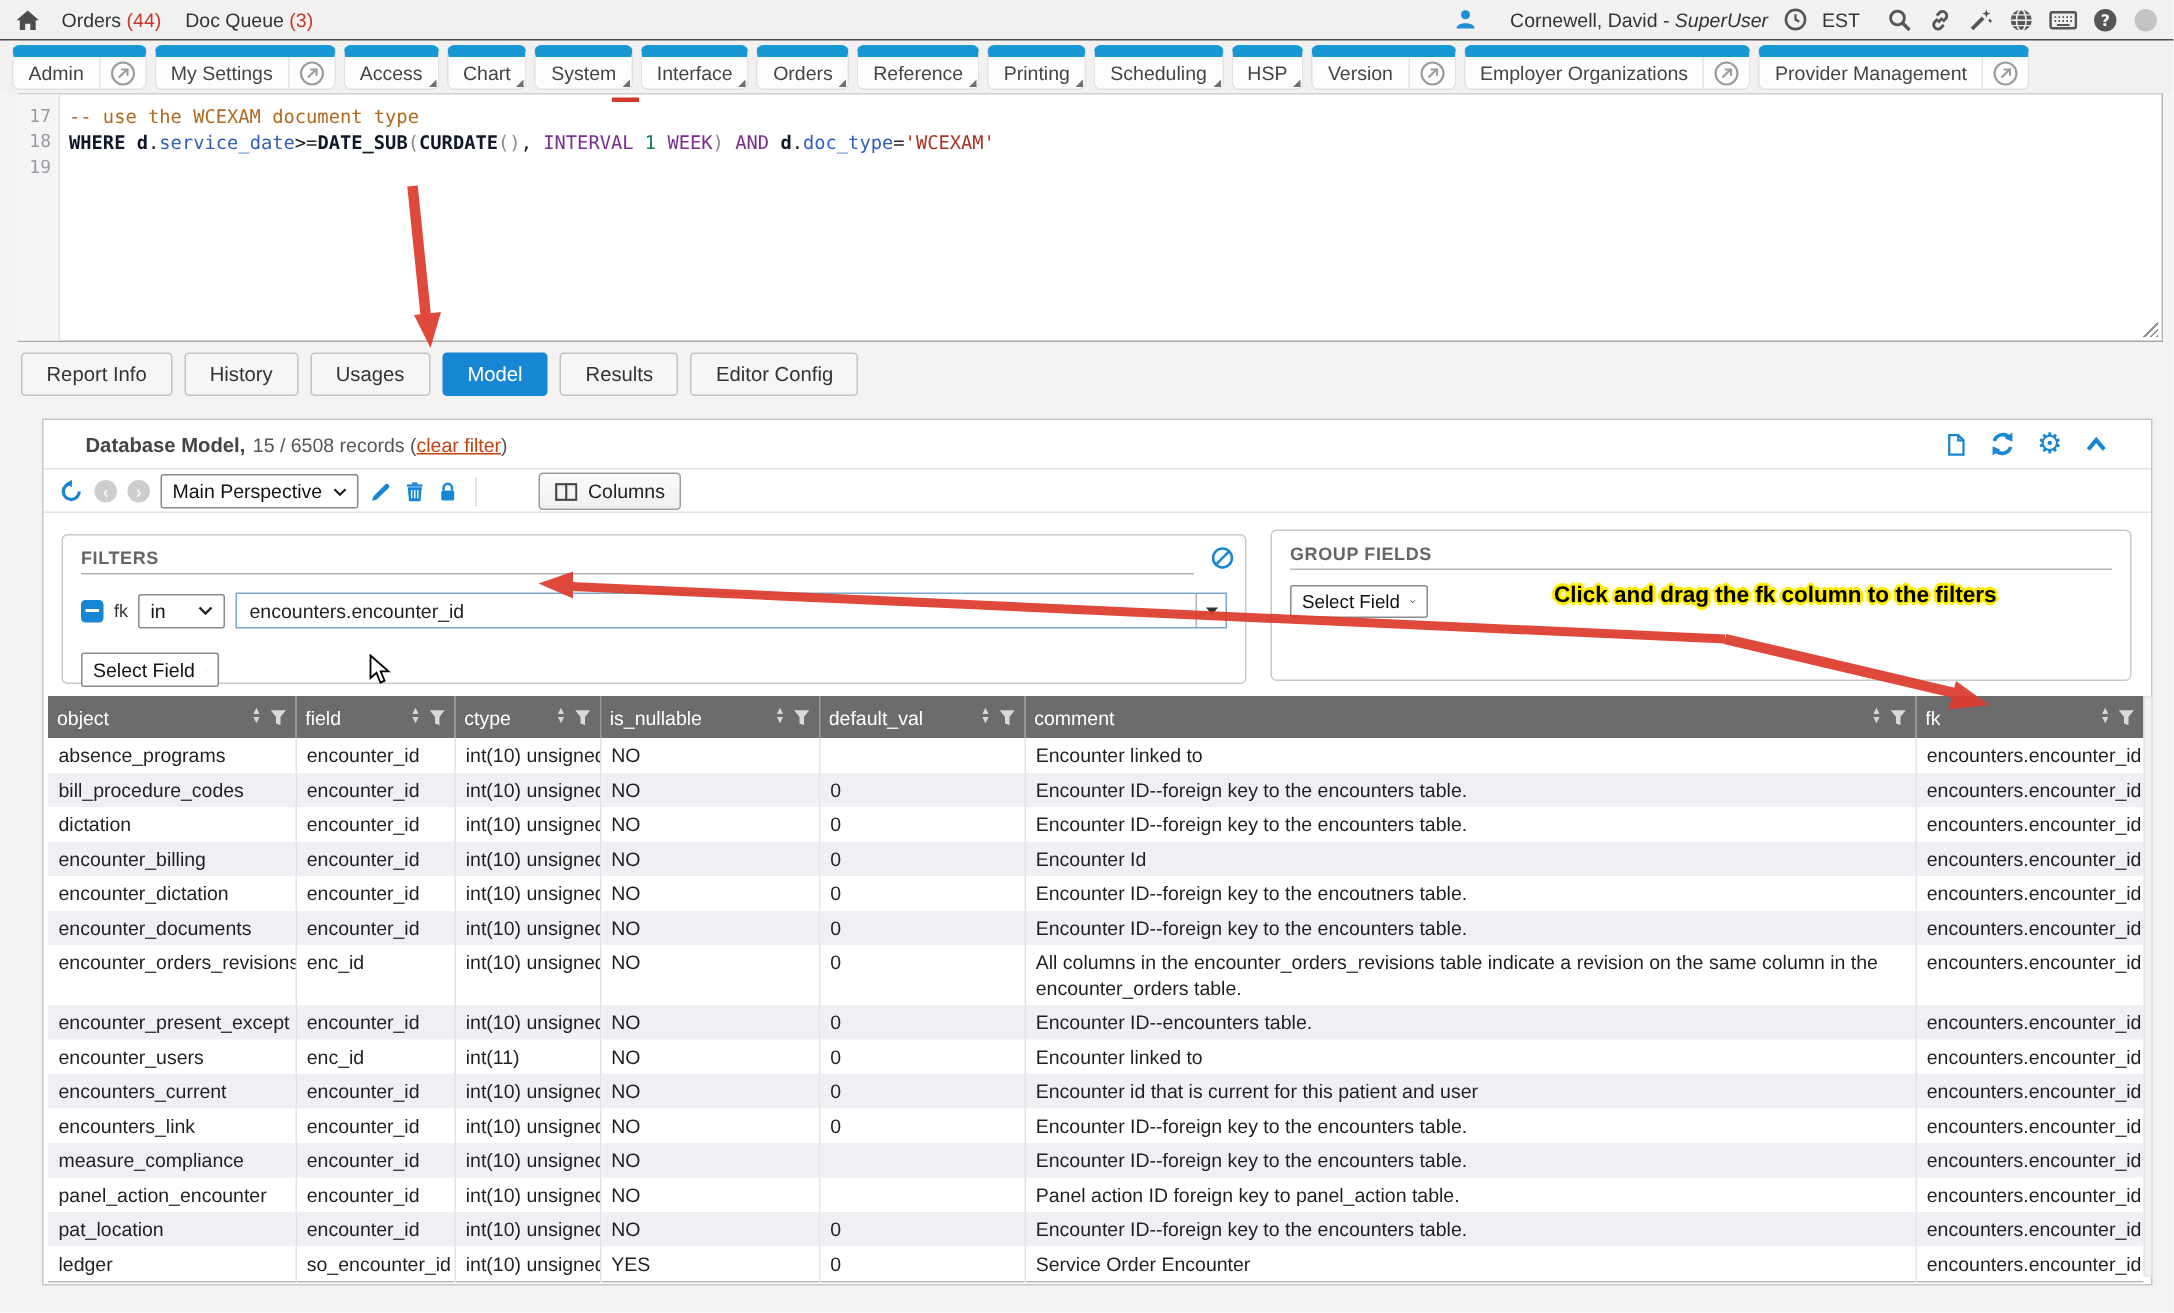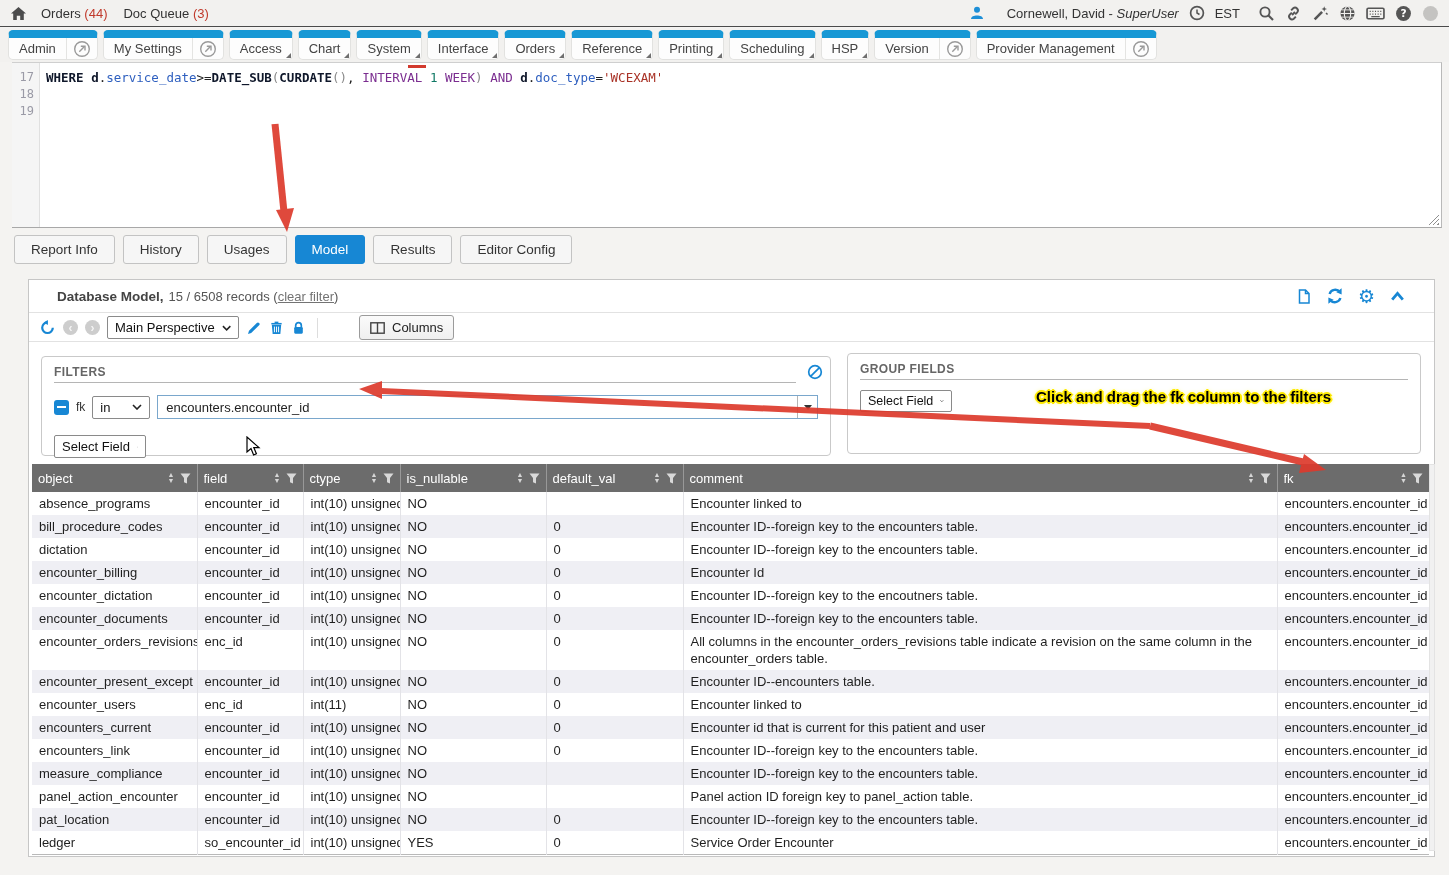--- a/index.html
+++ b/index.html
@@ -56,21 +56,21 @@
           padding:6px 16px; cursor:pointer; white-space:nowrap; }
   .ptab.active { background:#1787d4; border-color:#1787d4; color:#fff; }
 
   
   #panel { position:absolute; left:28px; top:279px; width:1407px; height:578px; background:#fff;
            border:1px solid #c6c6c6; }
   .p-head { position:absolute; left:0; top:0; right:0; height:33px; border-bottom:1px solid #e2e2e2;
             display:flex; align-items:center; padding:0 28px; }
   .p-title { font-size:13.5px; font-weight:bold; color:#444; margin-right:5px; }
   .p-records { font-size:13px; color:#555; }
-  .clearf { text-decoration:underline; color:#737373; cursor:pointer; }
+  .clearf { text-decoration:underline; color:#c2410c; cursor:pointer; }
   .p-head-icons { margin-left:auto; display:flex; align-items:center; gap:14px; }
   .p-head-icons > span { cursor:pointer; display:flex; align-items:center; }
   .gear { color:#1787d4; font-size:19px; line-height:17px; font-family:"DejaVu Sans", sans-serif; }
 
   .p-toolbar { position:absolute; left:0; top:34px; right:0; height:28px; border-bottom:1px solid #e2e2e2;
                display:flex; align-items:center; padding-left:10px; gap:7px; }
   .nav-circ { width:15px; height:15px; border-radius:50%; background:#cdcdcd; color:#f4f4f4;
               font-size:12px; font-weight:bold; display:flex; align-items:center; justify-content:center;
               line-height:1; cursor:default; }
   .sel { display:inline-flex; align-items:center; gap:7px; background:#fff; border:1px solid #8a8a8a;
@@ -254,39 +254,50 @@
         <span class="tab-label">Version</span>
         <span class="tab-launch">
           <svg viewBox="0 0 18 18" width="18" height="18">
             <circle cx="9" cy="9" r="7.3" fill="none" stroke="#9a9a9a" stroke-width="1.4"></circle>
             <line x1="6.3" y1="11.7" x2="11.4" y2="6.6" stroke="#9a9a9a" stroke-width="1.4"></line>
             <path d="M7.8 6.3 h4.2 v4.2" fill="none" stroke="#9a9a9a" stroke-width="1.4"></path>
           </svg>
         </span>
       </div>
       <div class="tab">
+        <span class="tab-label">Employer Organizations</span>
+        <span class="tab-launch">
+          <svg viewBox="0 0 18 18" width="18" height="18">
+            <circle cx="9" cy="9" r="7.3" fill="none" stroke="#9a9a9a" stroke-width="1.4"></circle>
+            <line x1="6.3" y1="11.7" x2="11.4" y2="6.6" stroke="#9a9a9a" stroke-width="1.4"></line>
+            <path d="M7.8 6.3 h4.2 v4.2" fill="none" stroke="#9a9a9a" stroke-width="1.4"></path>
+          </svg>
+        </span>
+      </div>
+      <div class="tab">
         <span class="tab-label">Provider Management</span>
         <span class="tab-launch">
           <svg viewBox="0 0 18 18" width="18" height="18">
             <circle cx="9" cy="9" r="7.3" fill="none" stroke="#9a9a9a" stroke-width="1.4"></circle>
             <line x1="6.3" y1="11.7" x2="11.4" y2="6.6" stroke="#9a9a9a" stroke-width="1.4"></line>
             <path d="M7.8 6.3 h4.2 v4.2" fill="none" stroke="#9a9a9a" stroke-width="1.4"></path>
           </svg>
         </span>
       </div>
     </div>
 </div>
 
 <div id="editor">
   <div id="gutter">
       <div class="gut-num">17</div>
       <div class="gut-num">18</div>
       <div class="gut-num">19</div>
     </div>
   <div id="code">
+      <div class="code-line"><span class="c-comment">-- use the WCEXAM document type</span></div>
       <div class="code-line"><span class="c-kw">WHERE </span><span class="c-kw">d</span><span class="c-plain">.</span><span class="c-field">service_date</span><span class="c-plain">&gt;=</span><span class="c-kw">DATE_SUB</span><span class="c-paren">(</span><span class="c-kw">CURDATE</span><span class="c-paren">()</span><span class="c-plain">, </span><span class="c-kw2">INTERVAL</span><span class="c-plain"> </span><span class="c-num">1</span><span class="c-plain"> </span><span class="c-kw2">WEEK</span><span class="c-paren">)</span><span class="c-plain"> </span><span class="c-kw2">AND</span><span class="c-plain"> </span><span class="c-kw">d</span><span class="c-plain">.</span><span class="c-field">doc_type</span><span class="c-plain">=</span><span class="c-str">'WCEXAM'</span></div>
       <div class="code-line"></div>
     </div>
   <div class="red-dash"></div>
   <div class="resize-handle"></div>
 </div>
 
 <div id="panel-tabs">
     <div class="ptab">Report Info</div>
     <div class="ptab">History</div>

